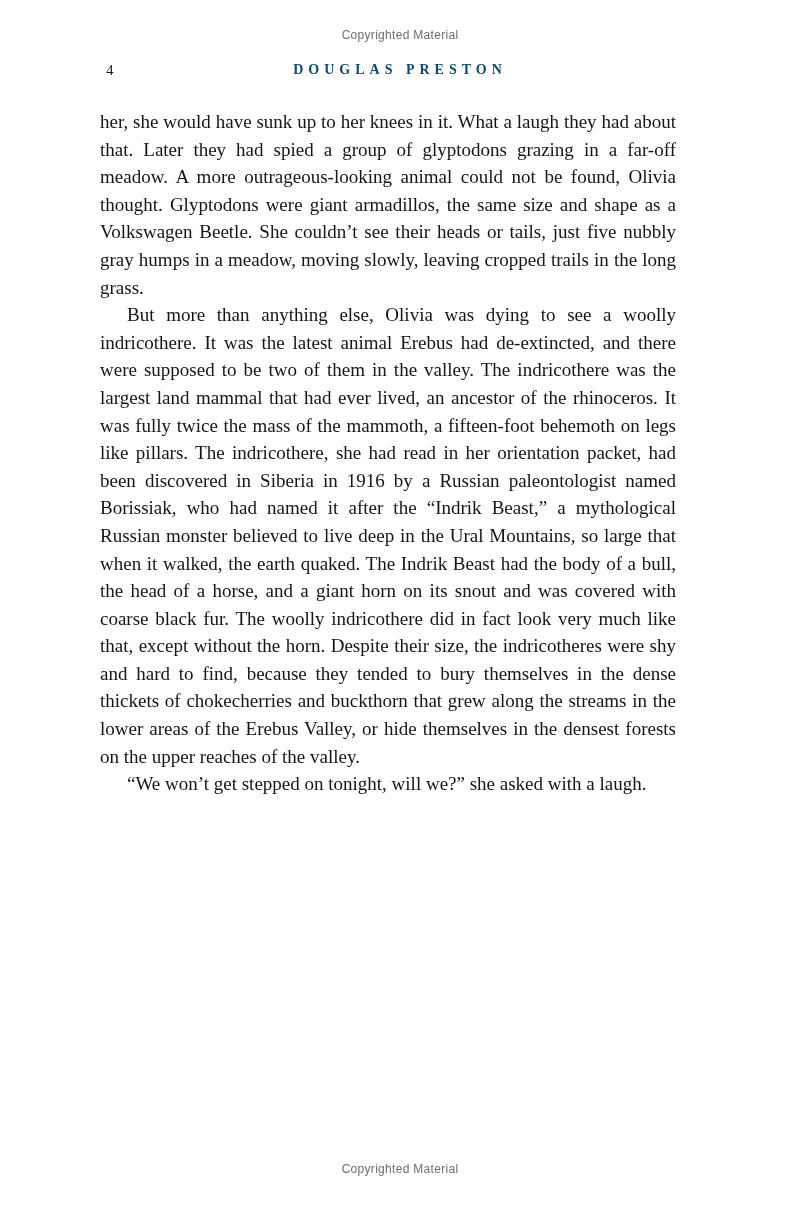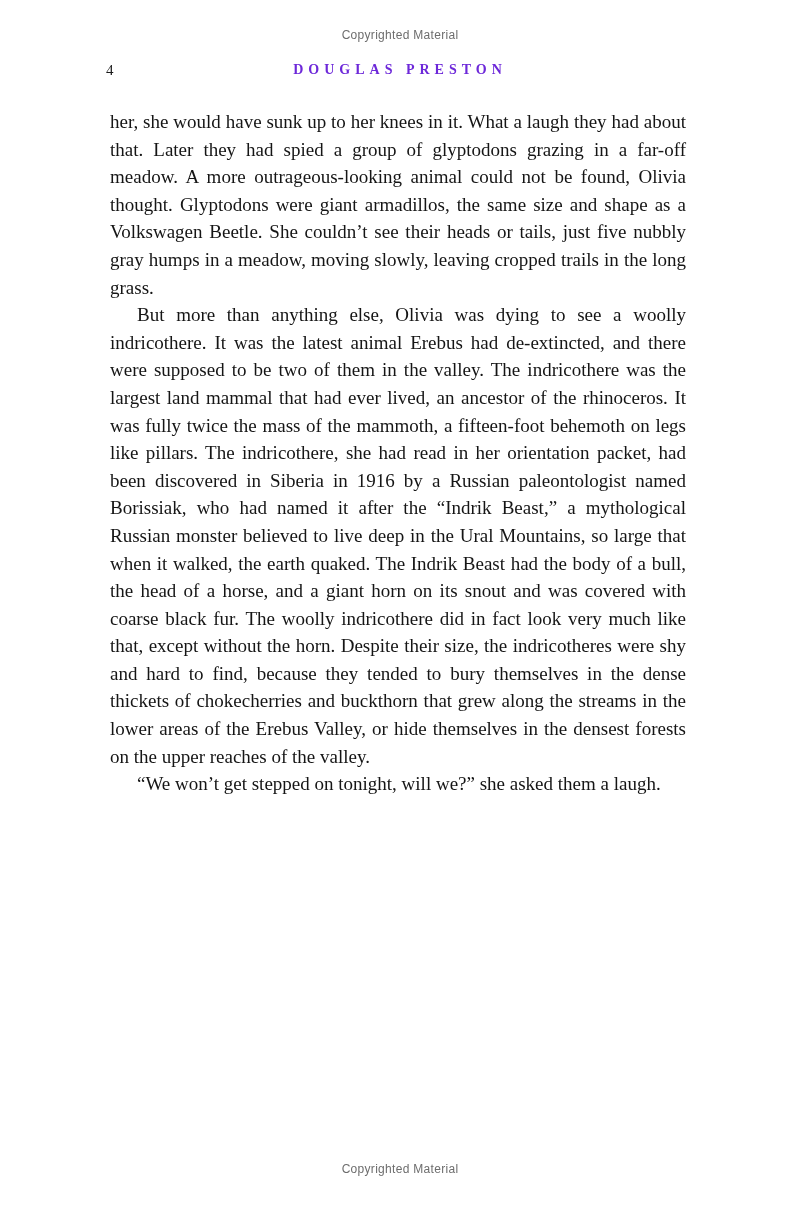--- a/index.html
+++ b/index.html
@@ -48,26 +48,26 @@
     color: #1a1a1a;
   }
   .running-header {
     position: absolute;
     left: 0;
     width: 100%;
     text-align: center;
     font-size: 14px;
     font-weight: bold;
     letter-spacing: 5px;
-    color: #6d28d9;
+    color: #0c4a6e;
   }
   .book-text {
     position: absolute;
     top: 108px;
-    left: 110px;
+    left: 100px;
     width: 576px;
   }
   .book-text p {
     margin: 0;
     font-size: 19px;
     line-height: 27.6px;
     text-align: justify;
     color: #151515;
   }
   .book-text p.indent {
@@ -80,16 +80,16 @@
 <div class="copyright-notice copyright-top">Copyrighted Material</div>
 
 <div class="page-header">
   <span class="page-number">4</span>
   <span class="running-header">DOUGLAS PRESTON</span>
 </div>
 
 <div class="book-text">
   <p>her, she would have sunk up to her knees in it. What a laugh they had about that. Later they had spied a group of glyptodons grazing in a far-off meadow. A more outrageous-looking animal could not be found, Olivia thought. Glyptodons were giant armadillos, the same size and shape as a Volkswagen Beetle. She couldn’t see their heads or tails, just five nubbly gray humps in a meadow, moving slowly, leaving cropped trails in the long grass.</p>
   <p class="indent">But more than anything else, Olivia was dying to see a woolly indricothere. It was the latest animal Erebus had de-extincted, and there were supposed to be two of them in the valley. The indricothere was the largest land mammal that had ever lived, an ancestor of the rhinoceros. It was fully twice the mass of the mammoth, a fifteen-foot behemoth on legs like pillars. The indricothere, she had read in her orientation packet, had been discovered in Siberia in 1916 by a Russian paleontologist named Borissiak, who had named it after the “Indrik Beast,” a mythological Russian monster believed to live deep in the Ural Mountains, so large that when it walked, the earth quaked. The Indrik Beast had the body of a bull, the head of a horse, and a giant horn on its snout and was covered with coarse black fur. The woolly indricothere did in fact look very much like that, except without the horn. Despite their size, the indricotheres were shy and hard to find, because they tended to bury themselves in the dense thickets of chokecherries and buckthorn that grew along the streams in the lower areas of the Erebus Valley, or hide themselves in the densest forests on the upper reaches of the valley.</p>
-  <p class="indent">“We won’t get stepped on tonight, will we?” she asked them a laugh.</p>
+  <p class="indent">“We won’t get stepped on tonight, will we?” she asked with a laugh.</p>
 </div>
 
 <div class="copyright-notice copyright-bottom">Copyrighted Material</div>
 
 </body></html>

